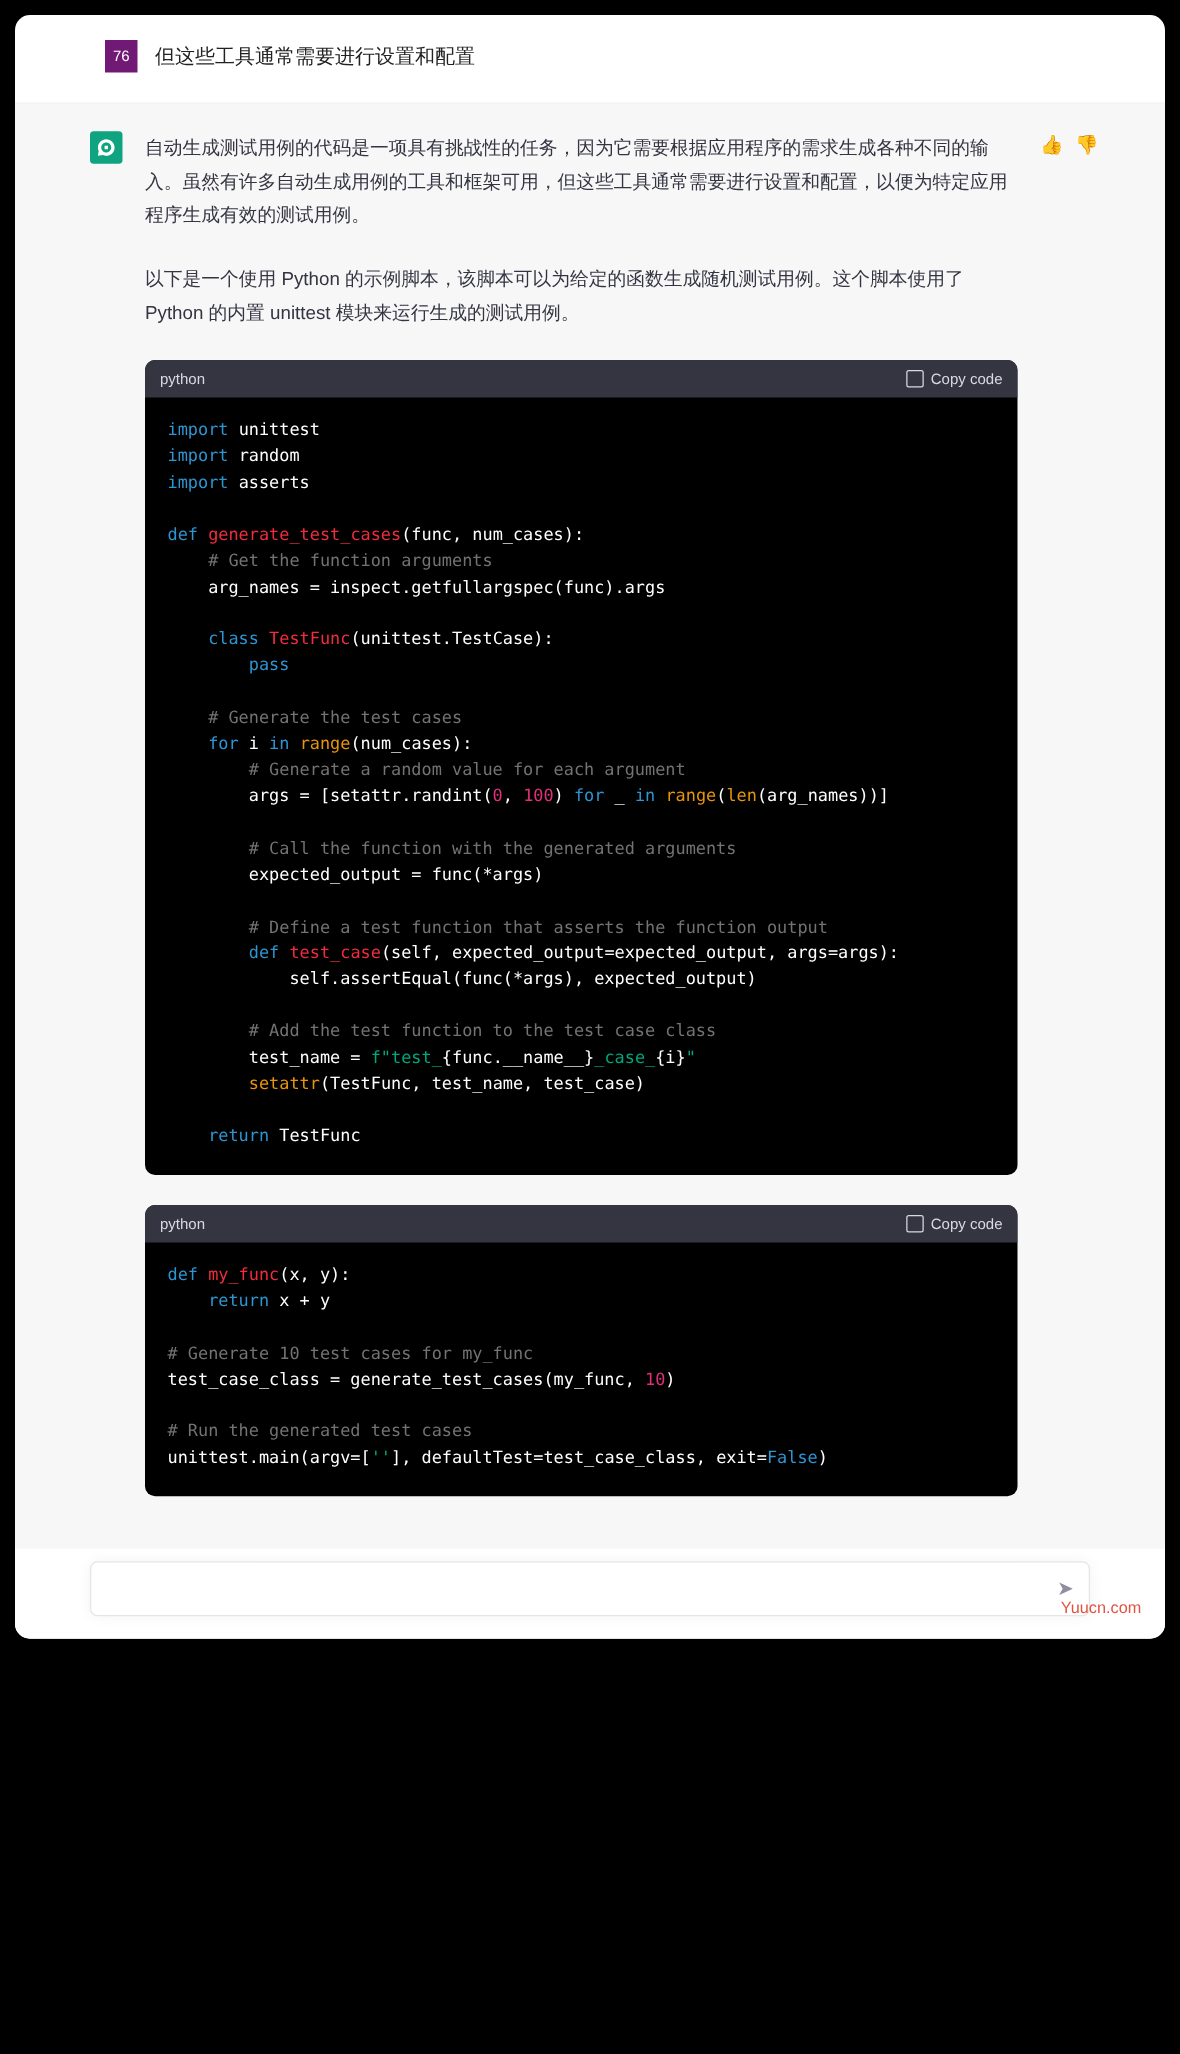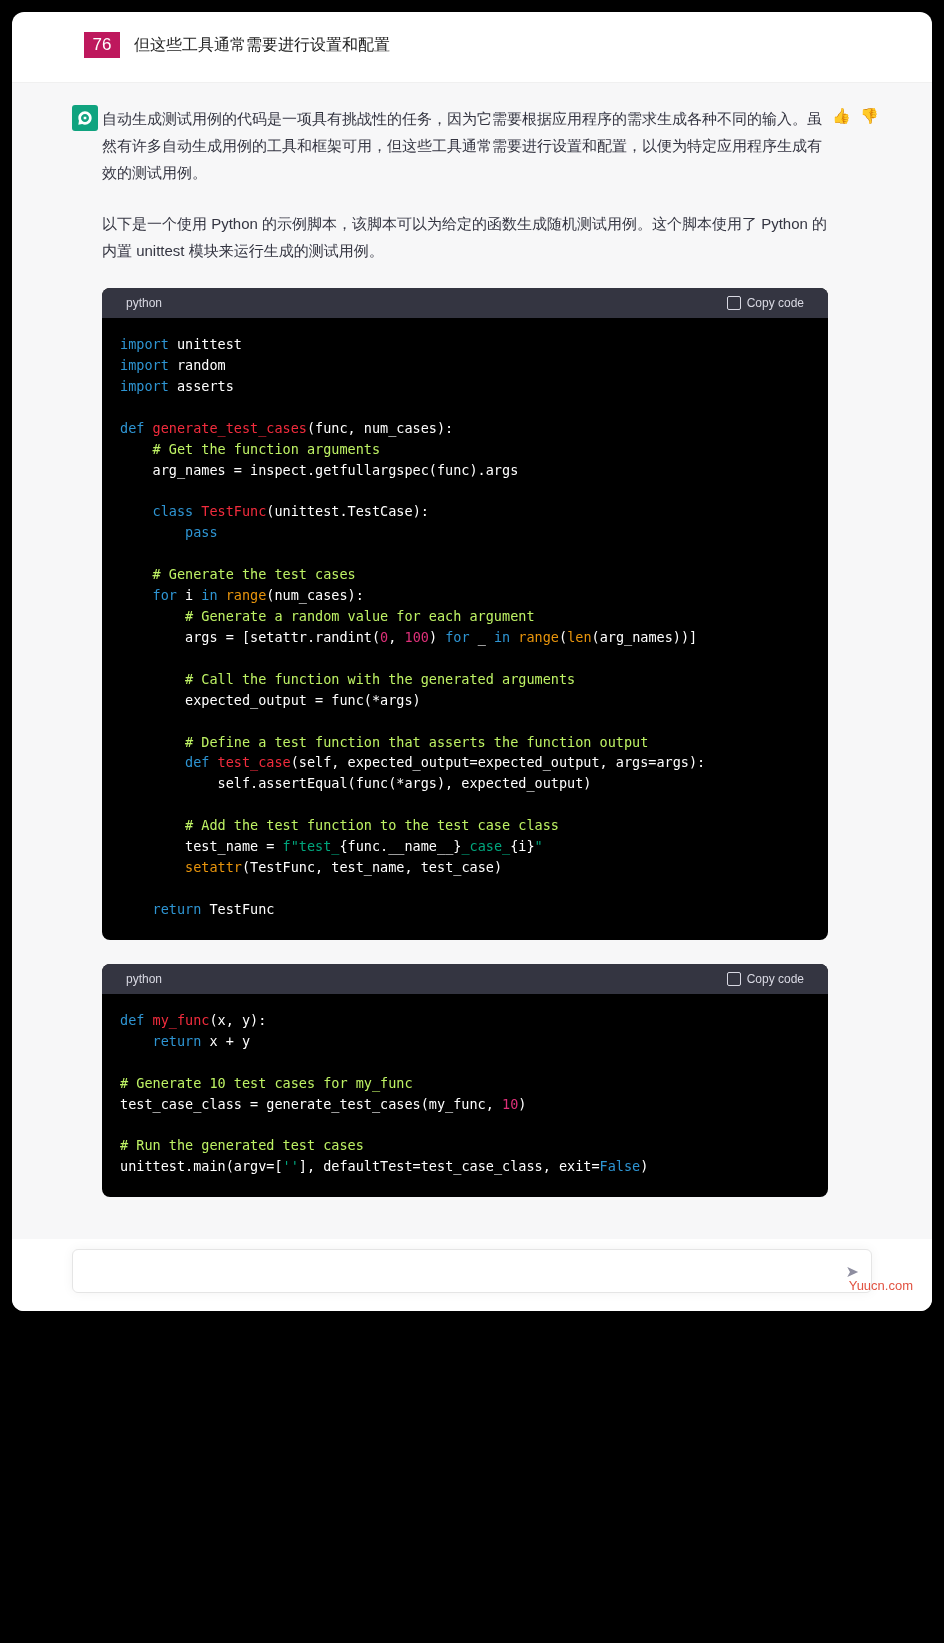--- a/index.html
+++ b/index.html
@@ -15,40 +15,40 @@
     overflow: hidden;
   }
   .header {
     display: flex;
     align-items: center;
     gap: 14px;
     padding: 20px 16px 24px;
     border-bottom: 1px solid #f0f0f0;
   }
   .badge {
-    width: 36px;
+    width: 26px;
     height: 26px;
-    background: #be185d;
+    background: #701a75;
     color: #fff;
     display: flex;
     align-items: center;
     justify-content: center;
-    font-size: 17px;
+    font-size: 12px;
     margin-left: 56px;
   }
   .title {
     font-size: 16px;
     color: #222;
   }
   .content {
     background: #f7f7f8;
     padding: 22px 60px 18px;
     position: relative;
   }
-  .msg-row { display: flex; gap: 4px; }
+  .msg-row { display: flex; gap: 18px; }
   .avatar {
     width: 26px;
     height: 26px;
     background: #10a37f;
     border-radius: 3px;
     flex-shrink: 0;
     display: flex;
     align-items: center;
     justify-content: center;
   }
@@ -76,41 +76,41 @@
     margin-bottom: 24px;
     overflow: hidden;
   }
   .code-head {
     display: flex;
     justify-content: space-between;
     align-items: center;
     background: #343541;
     color: #d9d9e3;
     font-size: 12px;
-    padding: 8px 24px;
+    padding: 8px 12px;
   }
   .copy-btn { display: flex; align-items: flex-start; gap: 6px; cursor: pointer; }
   .copy-icon {
     width: 14px; height: 14px;
     border: 1.5px solid #d9d9e3;
     border-radius: 2px;
     position: relative;
   }
   pre {
     padding: 16px 18px 20px;
     font-family: "SFMono-Regular", Consolas, Menlo, monospace;
     font-size: 13.5px;
     line-height: 1.55;
     color: #fff;
     overflow-x: auto;
     white-space: pre;
   }
   .tok-kw { color: #2e95d3; }
   .tok-def { color: #f22c3d; }
-  .tok-cmt { color: #bef264; }
+  .tok-cmt { color: #737373; }
   .tok-num { color: #df3079; }
   .tok-str { color: #00a67d; }
   .tok-builtin { color: #e9950c; }
   .tok-bool { color: #2e95d3; }
   .input-area {
     background: #fff;
     padding: 10px 60px 18px;
     position: relative;
   }
   .input-box {

